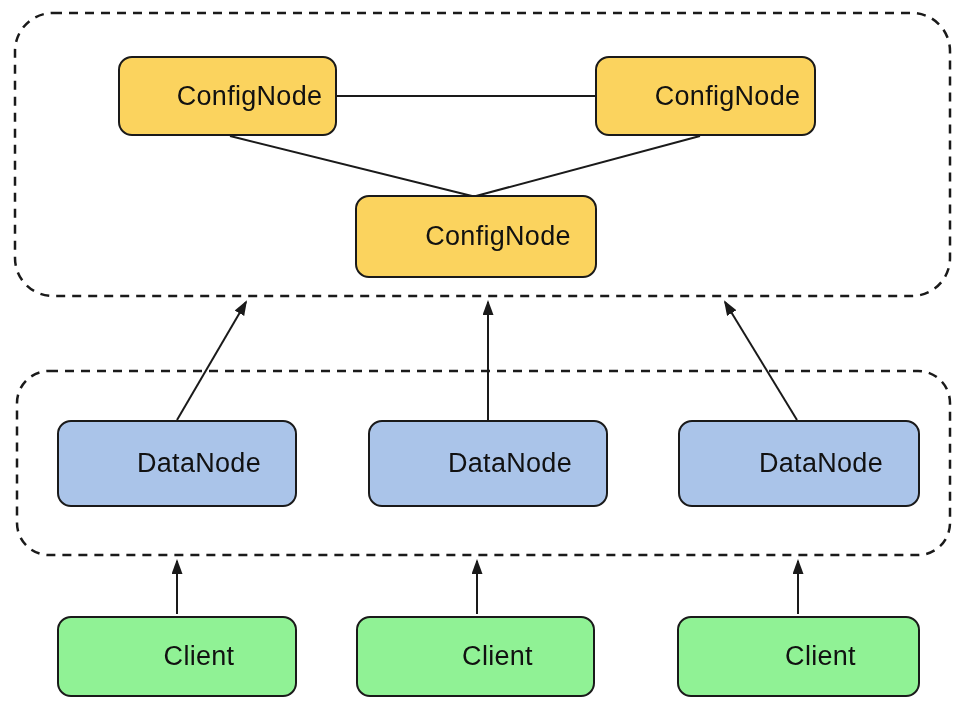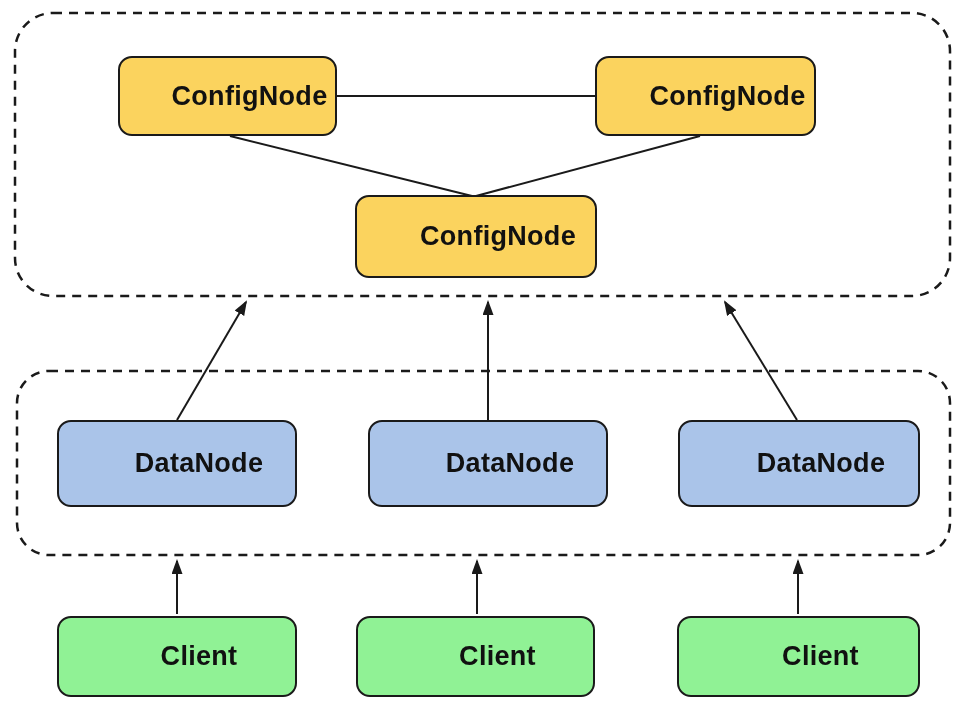--- a/index.html
+++ b/index.html
@@ -38,21 +38,21 @@
   }
   .node {
     position: absolute;
     box-sizing: border-box;
     border: 2.5px solid var(--line-color, #1a1a1a);
     border-radius: 14px;
     display: flex;
     align-items: center;
     justify-content: center;
     font-size: 27px;
-    font-weight: 700;
+    font-weight: 400;
     color: var(--text-color, #111111);
     letter-spacing: 0.3px;
     padding-left: 44px;
   }
   .node.config { background: var(--config-fill, #FBD35E); }
   .node.data   { background: var(--data-fill,   #AAC4E9); }
   .node.client { background: var(--client-fill, #90F295); text-align: right; }
 </style>
 </head>
 <body>

